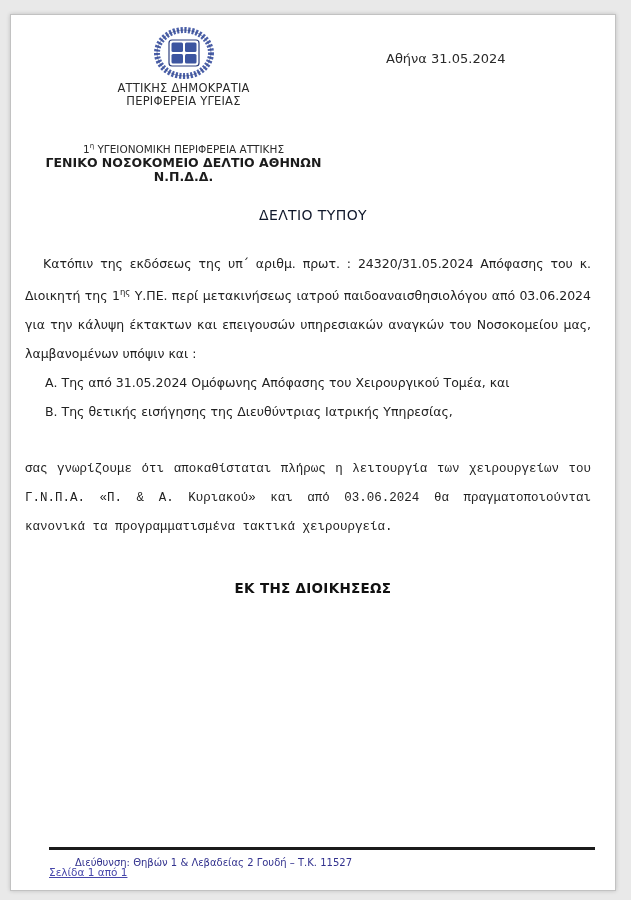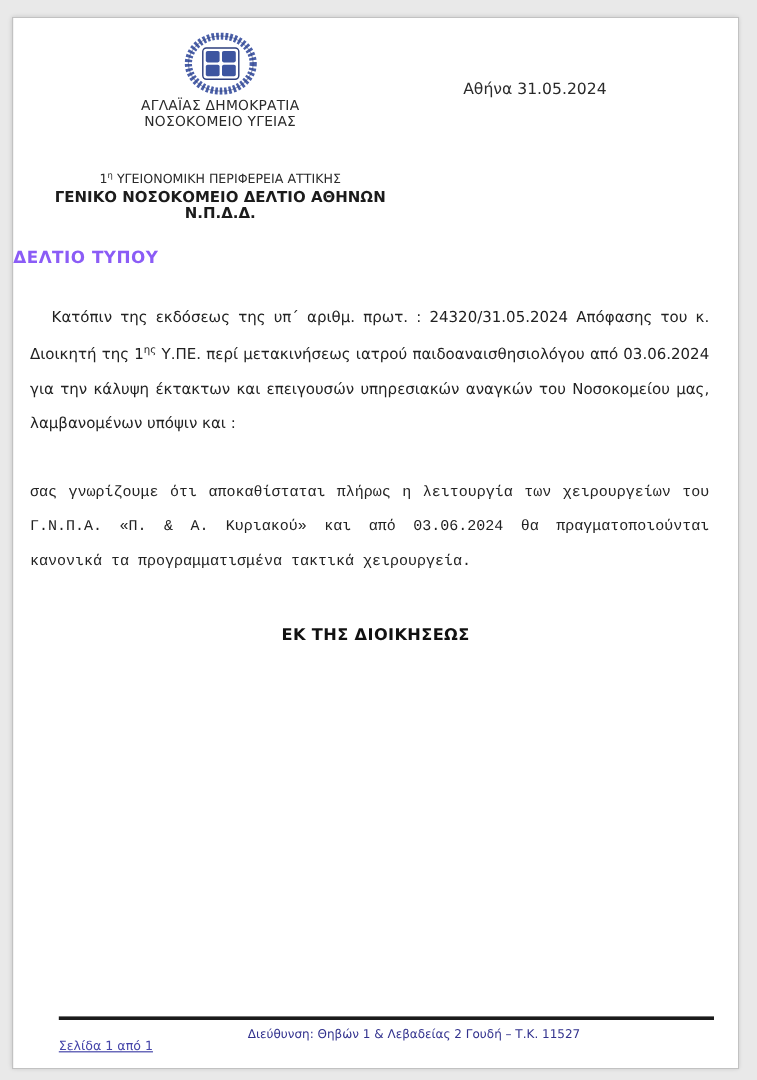--- a/index.html
+++ b/index.html
@@ -29,28 +29,28 @@
   .org-line{font-size:11.5px;line-height:13px;color:#2a2a2a;letter-spacing:.2px;}
   .region-line{font-size:10.5px;line-height:13px;color:#2a2a2a;margin-top:32px;}
   .region-line sup{font-size:7px;}
   .hosp-line{font-size:12.5px;line-height:14px;font-weight:bold;color:#1c1c1c;}
   .office-line{
     margin-top:11px;
     font-size:14px;font-weight:bold;
     color:#2121a3;letter-spacing:.3px;
   }
   .date-line{
-    position:absolute; left:375px; top:52px;
+    position:absolute; left:375px; top:36px;
     font-size:13px; color:#2a2a2a;
   }
   
   .doc-title{
     margin-top:22px;
-    text-align:left;
-    font-size:14px;font-weight:bold;color:#8b5cf6;
+    text-align:center;
+    font-size:14px;font-weight:normal;color:#0f172a;
     letter-spacing:.4px;
   }
   .body-text{
     margin:26px 24px 0 14px;
     font-size:12.5px;
     line-height:29px;
     text-align:justify;
     color:#222;
   }
   .body-text sup{font-size:8.5px;}
@@ -68,21 +68,20 @@
   .footer{
     position:absolute; left:0; bottom:20px; width:100%;
   }
   .footer-rule{
     margin:0 20px 6px 38px;
     border:none;
     border-top:3px solid #1b1b1b;
   }
   .footer-center{
     padding-left:64px;
-    text-align:center;
     color:#32328e;
     font-size:10px; line-height:14px;
   }
   .email-link{
     color:#32328e;
     text-decoration:underline;
     font-weight:bold;
     cursor:pointer;
   }
   .page-number{
@@ -106,35 +105,39 @@
 
           <rect x="17" y="13" width="30" height="26" rx="3" fill="#ffffff" stroke="#2e3f7e" stroke-width="1.2"></rect>
 
           <rect x="19.5" y="15.5" width="11.5" height="9.5" rx="1.5" fill="#3d55a0"></rect>
           <rect x="33" y="15.5" width="11.5" height="9.5" rx="1.5" fill="#3d55a0"></rect>
           <rect x="19.5" y="27" width="11.5" height="9.5" rx="1.5" fill="#3d55a0"></rect>
           <rect x="33" y="27" width="11.5" height="9.5" rx="1.5" fill="#3d55a0"></rect>
         </svg>
       </div>
 
-      <div class="org-line">ΑΓΛΑΪΑΣ  ΔΗΜΟΚΡΑΤΙΑ</div>
-      <div class="org-line">ΝΟΣΟΚΟΜΕΙΟ ΥΓΕΙΑΣ</div>
+      <div class="org-line">ΑΤΤΙΚΗΣ  ΔΗΜΟΚΡΑΤΙΑ</div>
+      <div class="org-line">ΠΕΡΙΦΕΡΕΙΑ ΥΓΕΙΑΣ</div>
       <div class="region-line"><span>1</span><sup>η</sup><span> ΥΓΕΙΟΝΟΜΙΚΗ ΠΕΡΙΦΕΡΕΙΑ ΑΤΤΙΚΗΣ</span></div>
       <div class="hosp-line">ΓΕΝΙΚΟ ΝΟΣΟΚΟΜΕΙΟ ΔΕΛΤΙΟ ΑΘΗΝΩΝ</div>
       <div class="hosp-line">Ν.Π.Δ.Δ.</div>
     </div>
 
     <div class="date-line">Αθήνα 31.05.2024</div>
   </div>
 
   <div class="doc-title">ΔΕΛΤΙΟ ΤΥΠΟΥ</div>
 
   <div class="body-text">
     <p class="para1"><span>Κατόπιν της εκδόσεως της υπ΄ αριθμ. πρωτ. : 24320/31.05.2024  Απόφασης του κ. Διοικητή της 1</span><sup>ης</sup><span> Υ.ΠΕ. περί μετακινήσεως ιατρού παιδοαναισθησιολόγου από 03.06.2024 για την κάλυψη έκτακτων και επειγουσών υπηρεσιακών αναγκών του Νοσοκομείου μας, λαμβανομένων υπόψιν και :</span></p>
 
+    <ul class="list">
+      <li>Α. Της από 31.05.2024 Ομόφωνης Απόφασης του Χειρουργικού Τομέα, και</li>
+      <li>Β. Της θετικής εισήγησης της Διευθύντριας Ιατρικής Υπηρεσίας,</li>
+    </ul>
 
     <p class="para2">σας γνωρίζουμε ότι αποκαθίσταται πλήρως η λειτουργία των χειρουργείων του  Γ.Ν.Π.Α. «Π. &amp; Α. Κυριακού» και από 03.06.2024 θα πραγματοποιούνται κανονικά τα προγραμματισμένα τακτικά χειρουργεία.</p>
   </div>
 
   <div class="signature-row">ΕΚ ΤΗΣ ΔΙΟΙΚΗΣΕΩΣ</div>
 
   <div class="footer">
     <hr class="footer-rule">
     <div class="footer-center">Διεύθυνση: Θηβών 1 &amp; Λεβαδείας 2 Γουδή – Τ.Κ. 11527</div>
     <div class="page-number">Σελίδα 1 από 1</div>

